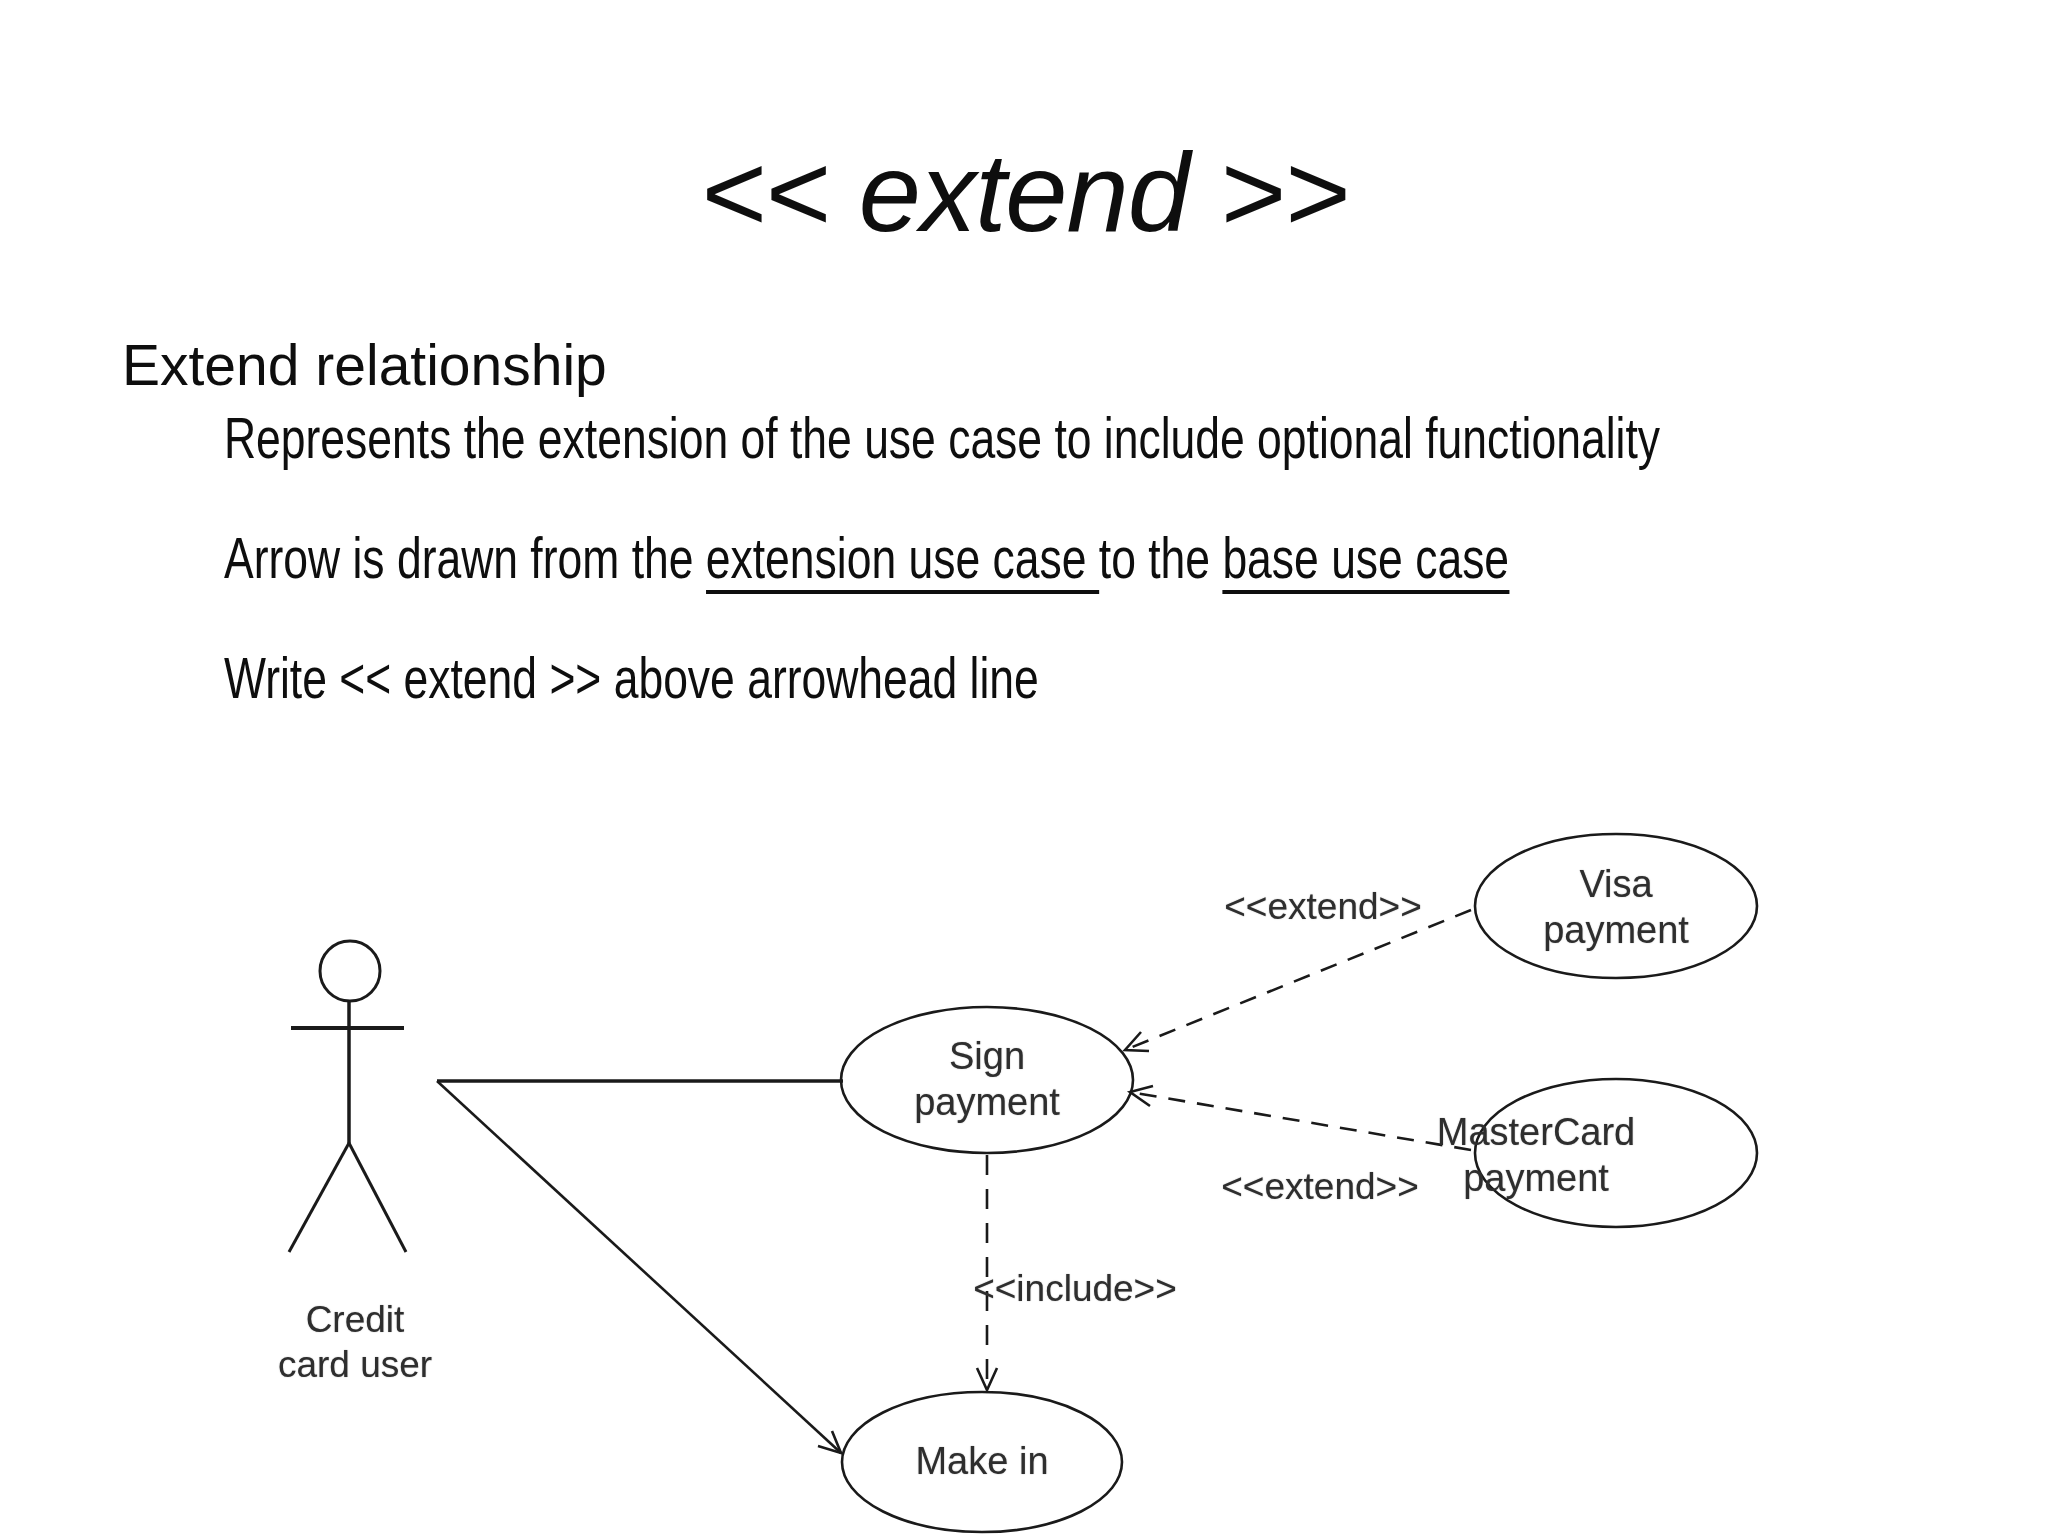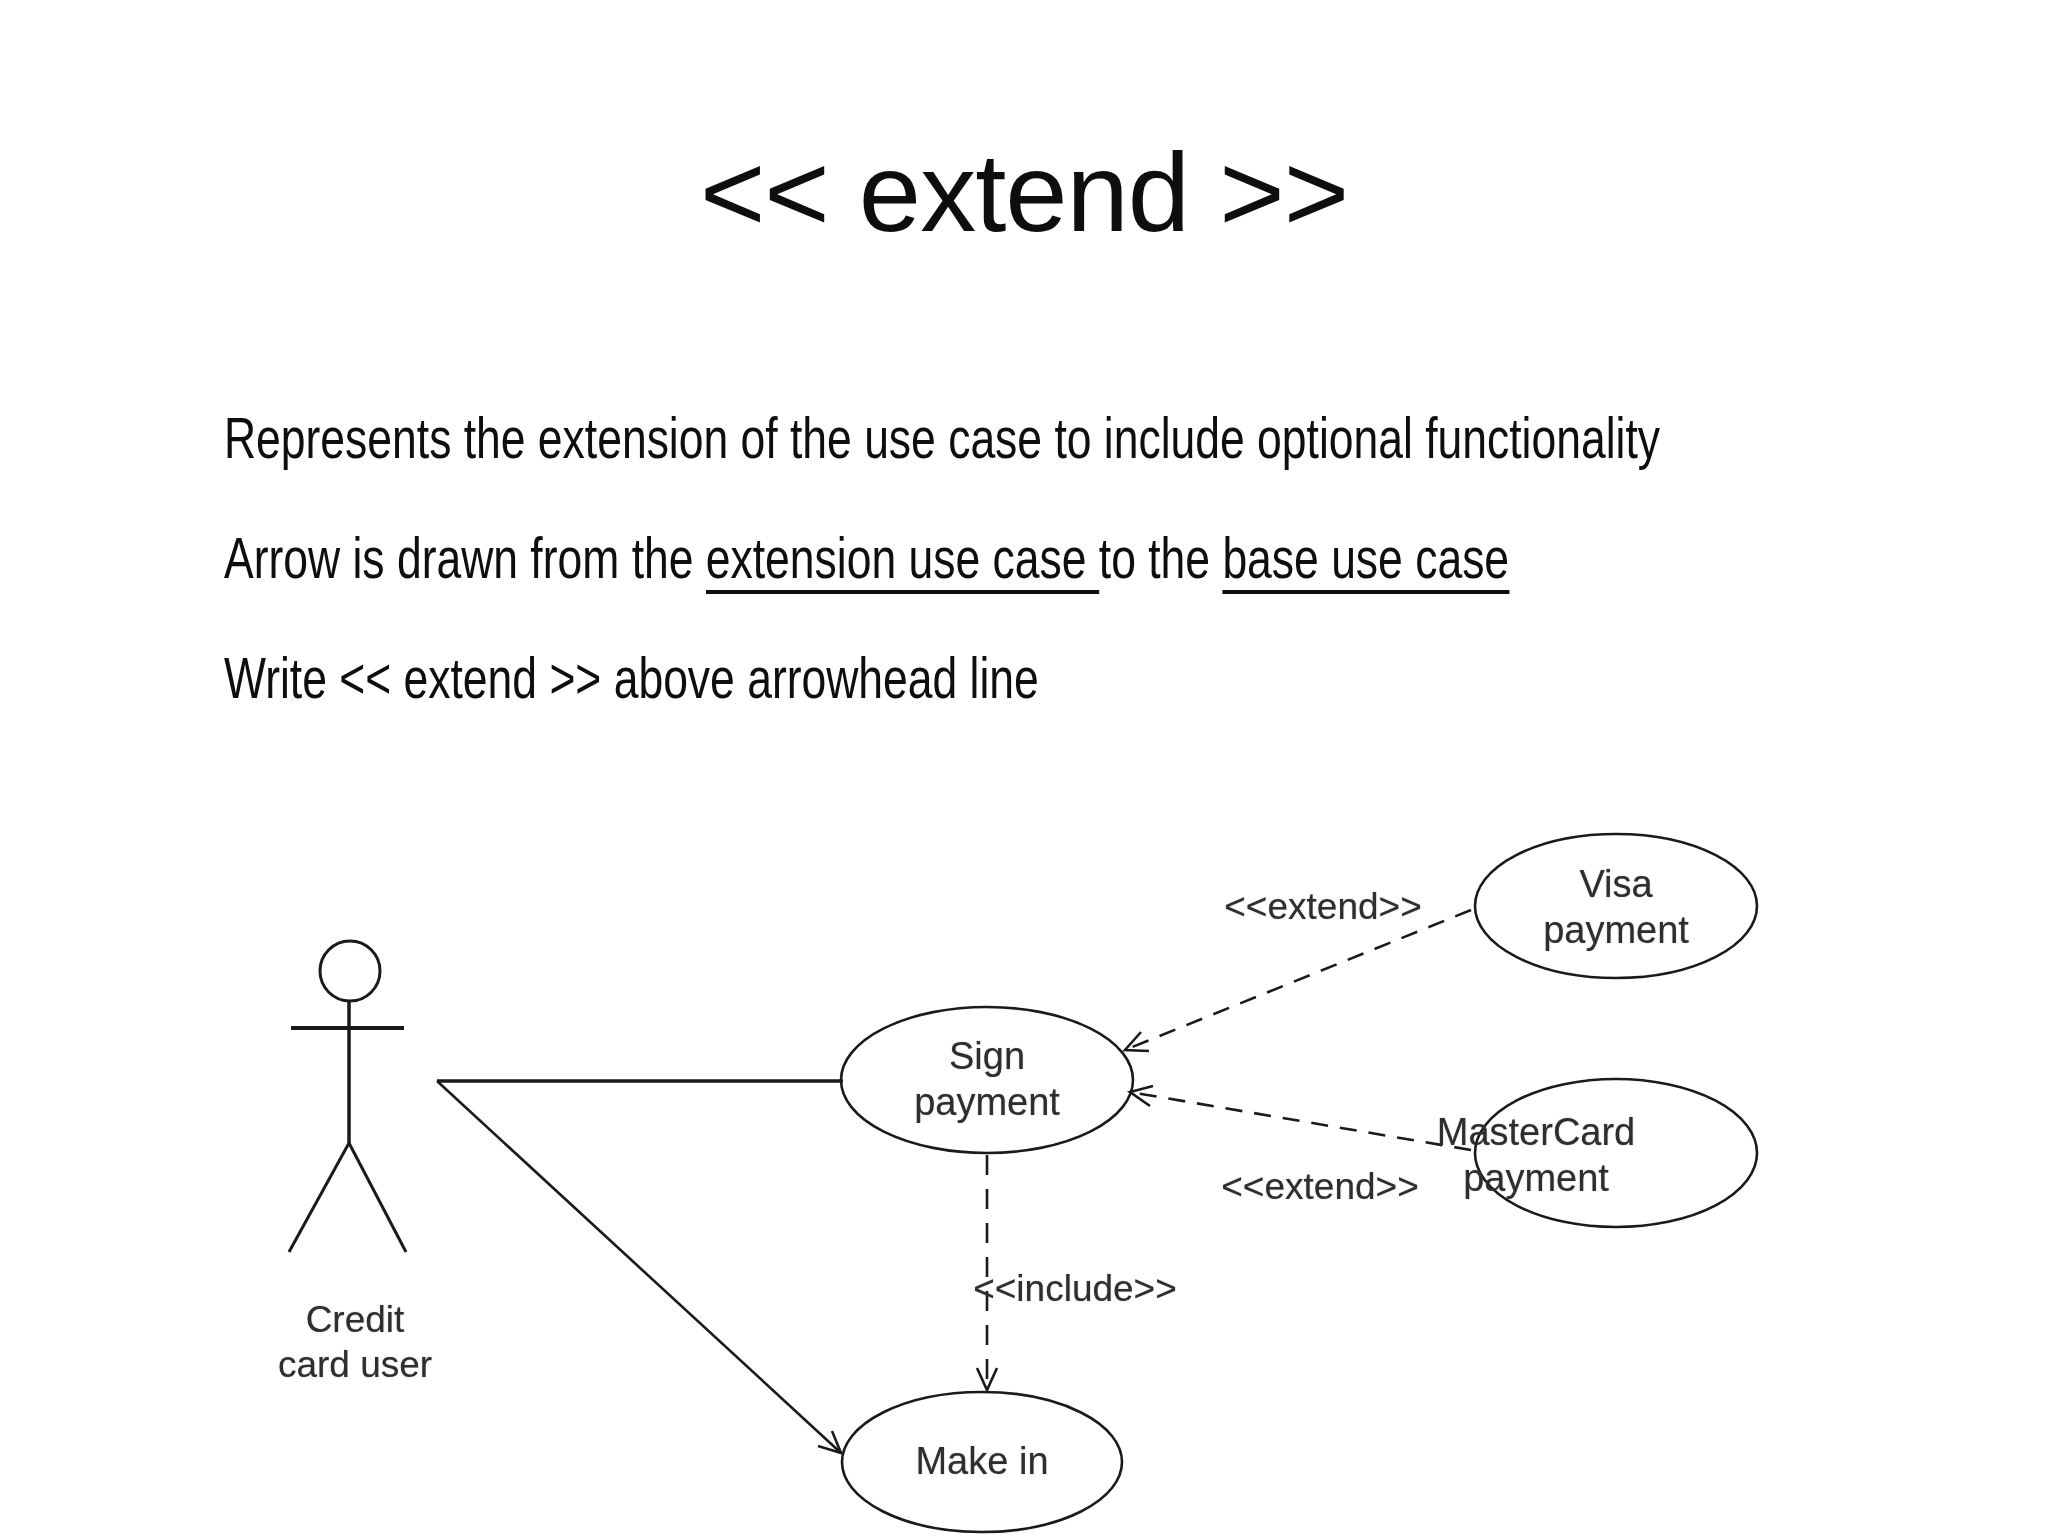--- a/index.html
+++ b/index.html
@@ -13,20 +13,21 @@
   .slide { position: absolute; inset: 0; }
 
   
   .slide-title {
     position: absolute; top: 126px; left: 0; width: 2048px;
     text-align: center;
     font-size: 112px; line-height: 1.2;
     color: var(--slide_text, #0e0e0e);
     letter-spacing: -1px;
     white-space: pre;
+    font-style: italic;
   }
   .heading {
     position: absolute; left: 122px; top: 331px;
     font-size: 57px; line-height: 68px;
     color: var(--slide_text, #0e0e0e);
     white-space: pre;
   }
   .bullets {
     position: absolute; left: 224px; top: 408px;
     font-size: 57px; line-height: 60px;
@@ -56,20 +57,21 @@
   .dlabel.small { font-size: 37px; line-height: 45px; margin-top: 20px; }
   .dlabel.stereo { font-size: 37px; }
 </style>
 </head>
 <body>
 
 <div class="slide">
 
   <div class="slide-title">&lt;&lt; extend &gt;&gt;</div>
 
+  <div class="heading">Extend relationship</div>
 
   <div class="bullets"><span>Represents the extension of the use case to include optional functionality</span><br>
 <span>Arrow is drawn from the </span><span class="uline">extension use case </span><span>to the </span><span class="uline">base use case</span><br>
 <span>Write &lt;&lt; extend &gt;&gt; above arrowhead line</span></div>
 
   <svg class="diagram-canvas" width="2048" height="1536" viewBox="0 0 2048 1536">
 
     <g>
       <circle class="ln" cx="350" cy="971" r="30" stroke-width="3"></circle>
       <line class="ln" x1="349" y1="1001" x2="349" y2="1143" stroke-width="3.5"></line>

